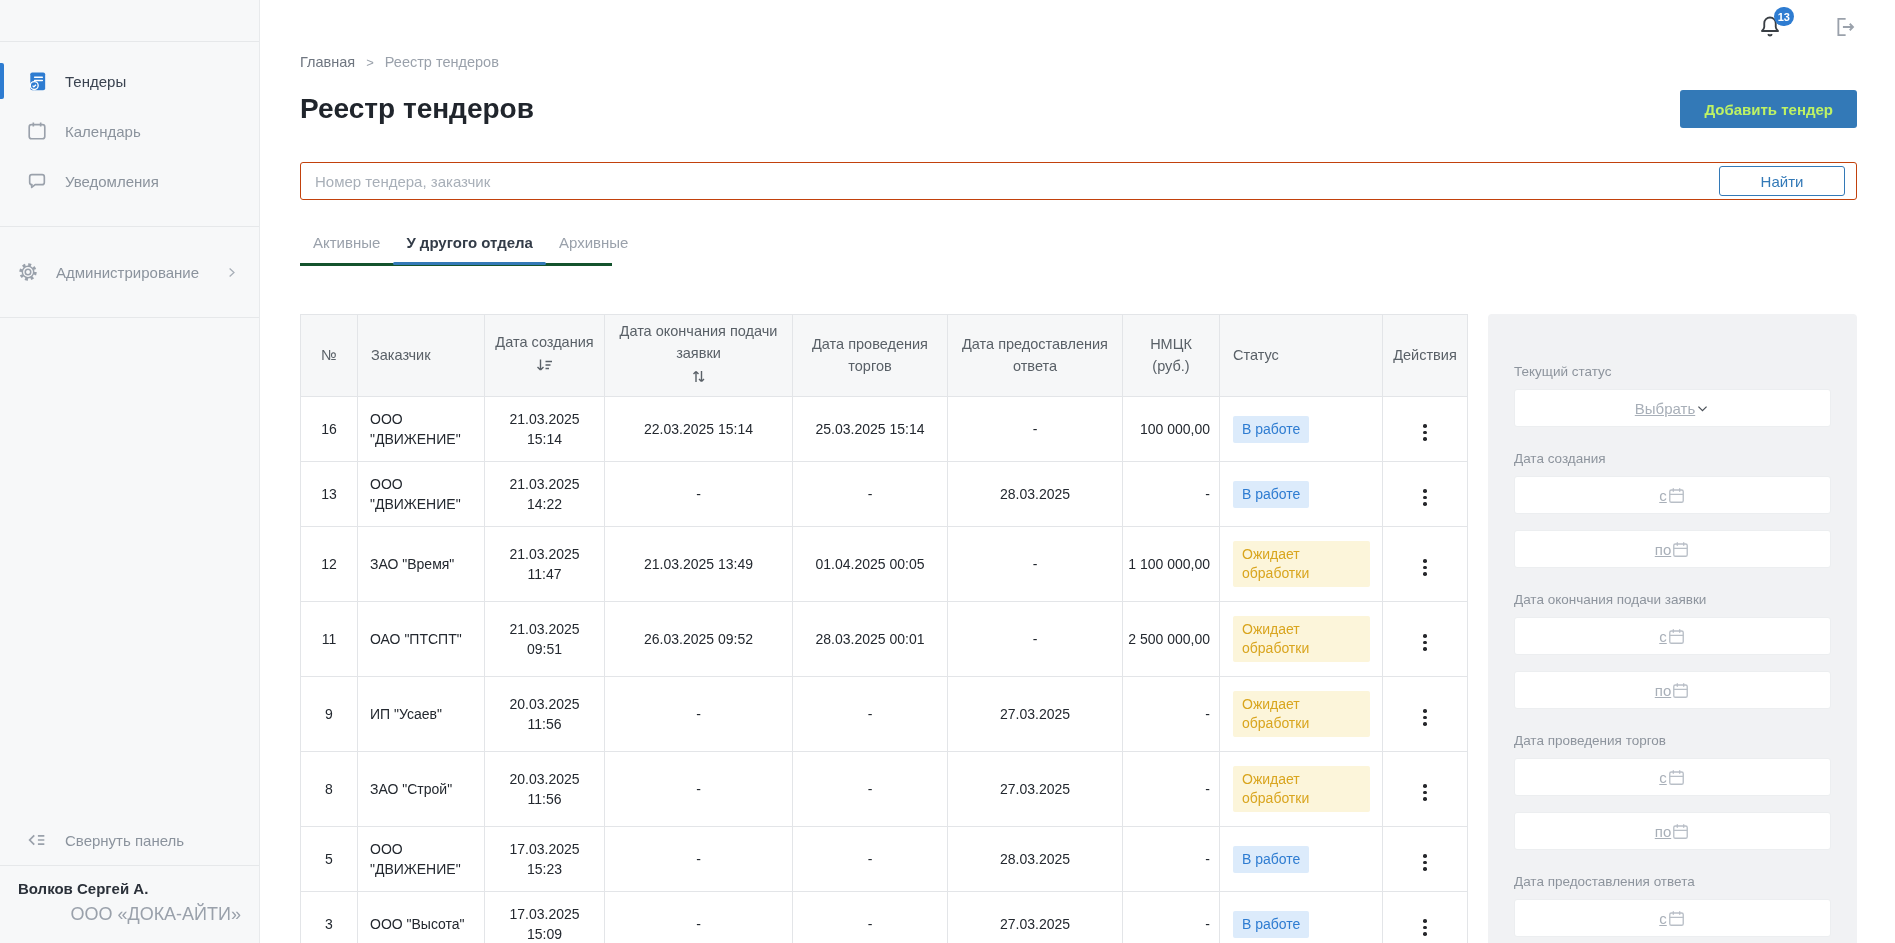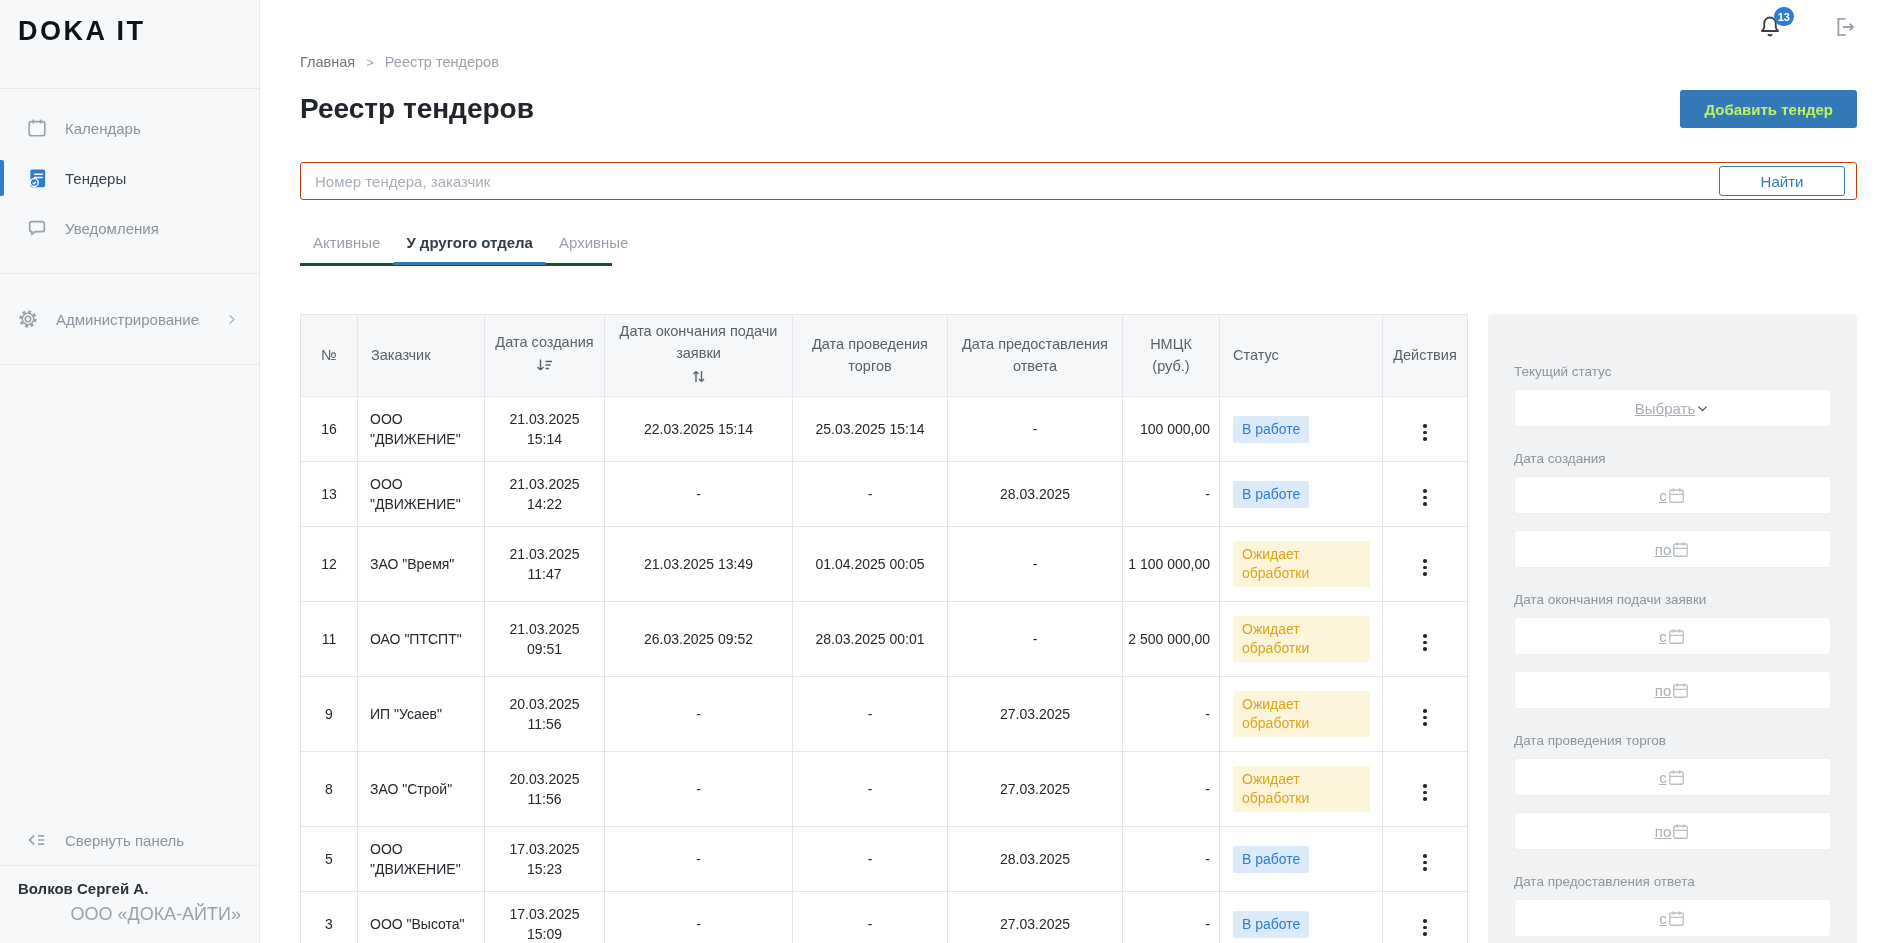--- a/index.html
+++ b/index.html
@@ -90,43 +90,42 @@
   .f-field + .f-field { margin-top:16px; }
   .f-icon { color:#b9bfc7; display:flex; }
   .f-chev { color:#4a5058; display:flex; }
 </style>
 </head>
 <body>
 
 <div class="app">
 
   <aside class="sidebar">
-    <div class="logo">DOKA IT</div>
     <div class="sb-divider d1"></div>
 
     <nav class="nav">
-      <div class="nav-item">
-        <span class="ni-icon">
-          <svg width="22" height="22" viewBox="0 0 24 24" fill="none" stroke="currentColor" stroke-width="1.8">
-              <rect x="3.5" y="5" width="17" height="15.5" rx="2.5"></rect>
-              <path d="M8 2.8v4.4M16 2.8v4.4"></path>
-            </svg>
-        </span>
-        <span>Календарь</span>
-      </div>
       <div class="nav-item active">
         <span class="ni-icon">
           <svg width="23" height="23" viewBox="0 0 24 24">
               <rect x="4.5" y="2.5" width="15.5" height="18.5" rx="2" fill="#2e7cd1"></rect>
               <path d="M9 7.5h8M9 11h8" stroke="#fff" stroke-width="1.6" stroke-linecap="round"></path>
               <circle cx="8.6" cy="16.2" r="4.1" fill="#2e7cd1" stroke="#fff" stroke-width="1.4"></circle>
               <path d="M6.9 16.3l1.3 1.3 2.2-2.3" fill="none" stroke="#fff" stroke-width="1.4"></path>
             </svg>
         </span>
         <span>Тендеры</span>
+      </div>
+      <div class="nav-item">
+        <span class="ni-icon">
+          <svg width="22" height="22" viewBox="0 0 24 24" fill="none" stroke="currentColor" stroke-width="1.8">
+              <rect x="3.5" y="5" width="17" height="15.5" rx="2.5"></rect>
+              <path d="M8 2.8v4.4M16 2.8v4.4"></path>
+            </svg>
+        </span>
+        <span>Календарь</span>
       </div>
       <div class="nav-item">
         <span class="ni-icon">
           <svg width="22" height="22" viewBox="0 0 24 24" fill="none" stroke="currentColor" stroke-width="1.8">
               <path d="M4 7.5A2.5 2.5 0 0 1 6.5 5h11A2.5 2.5 0 0 1 20 7.5v6a2.5 2.5 0 0 1-2.5 2.5H10l-3.8 3v-3H6.5A2.5 2.5 0 0 1 4 13.5z" stroke-linejoin="round"></path>
             </svg>
         </span>
         <span>Уведомления</span>
       </div>
     </nav>

